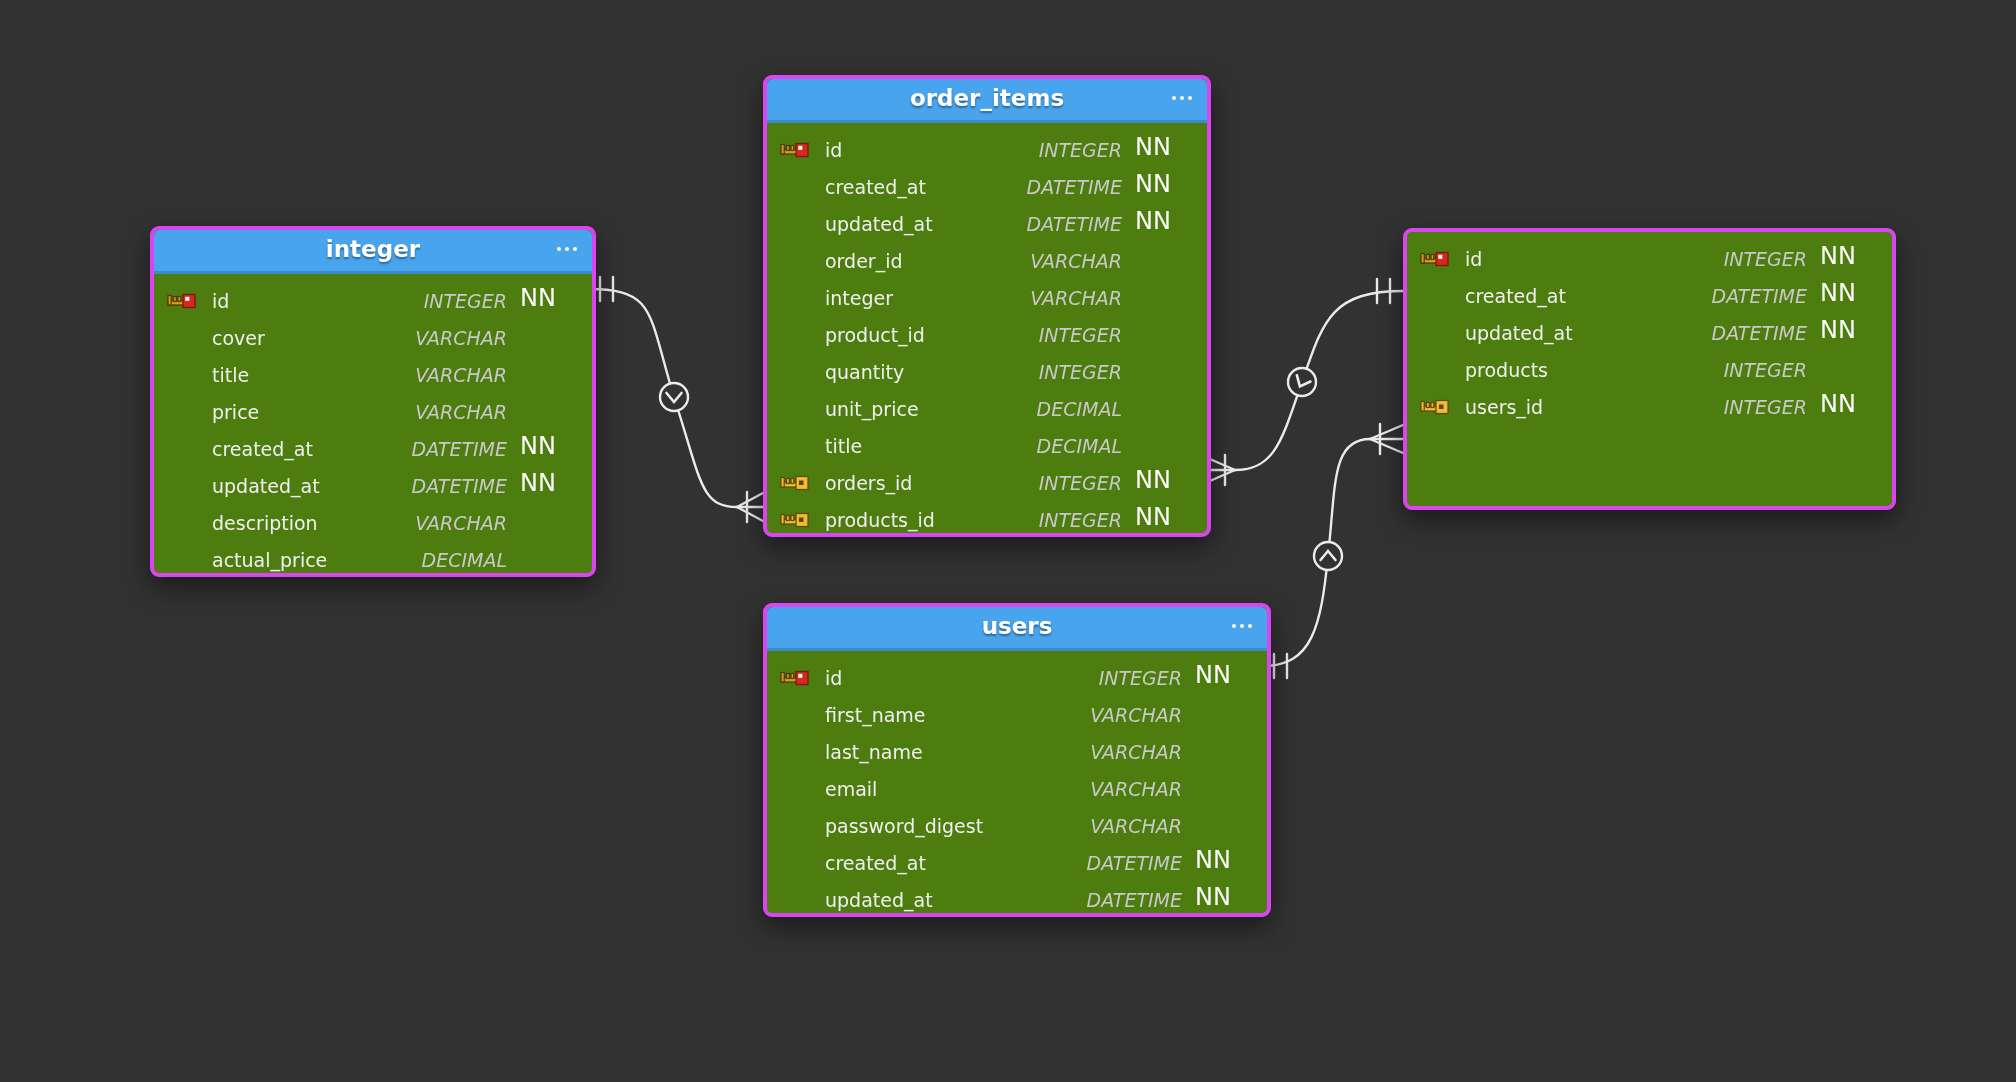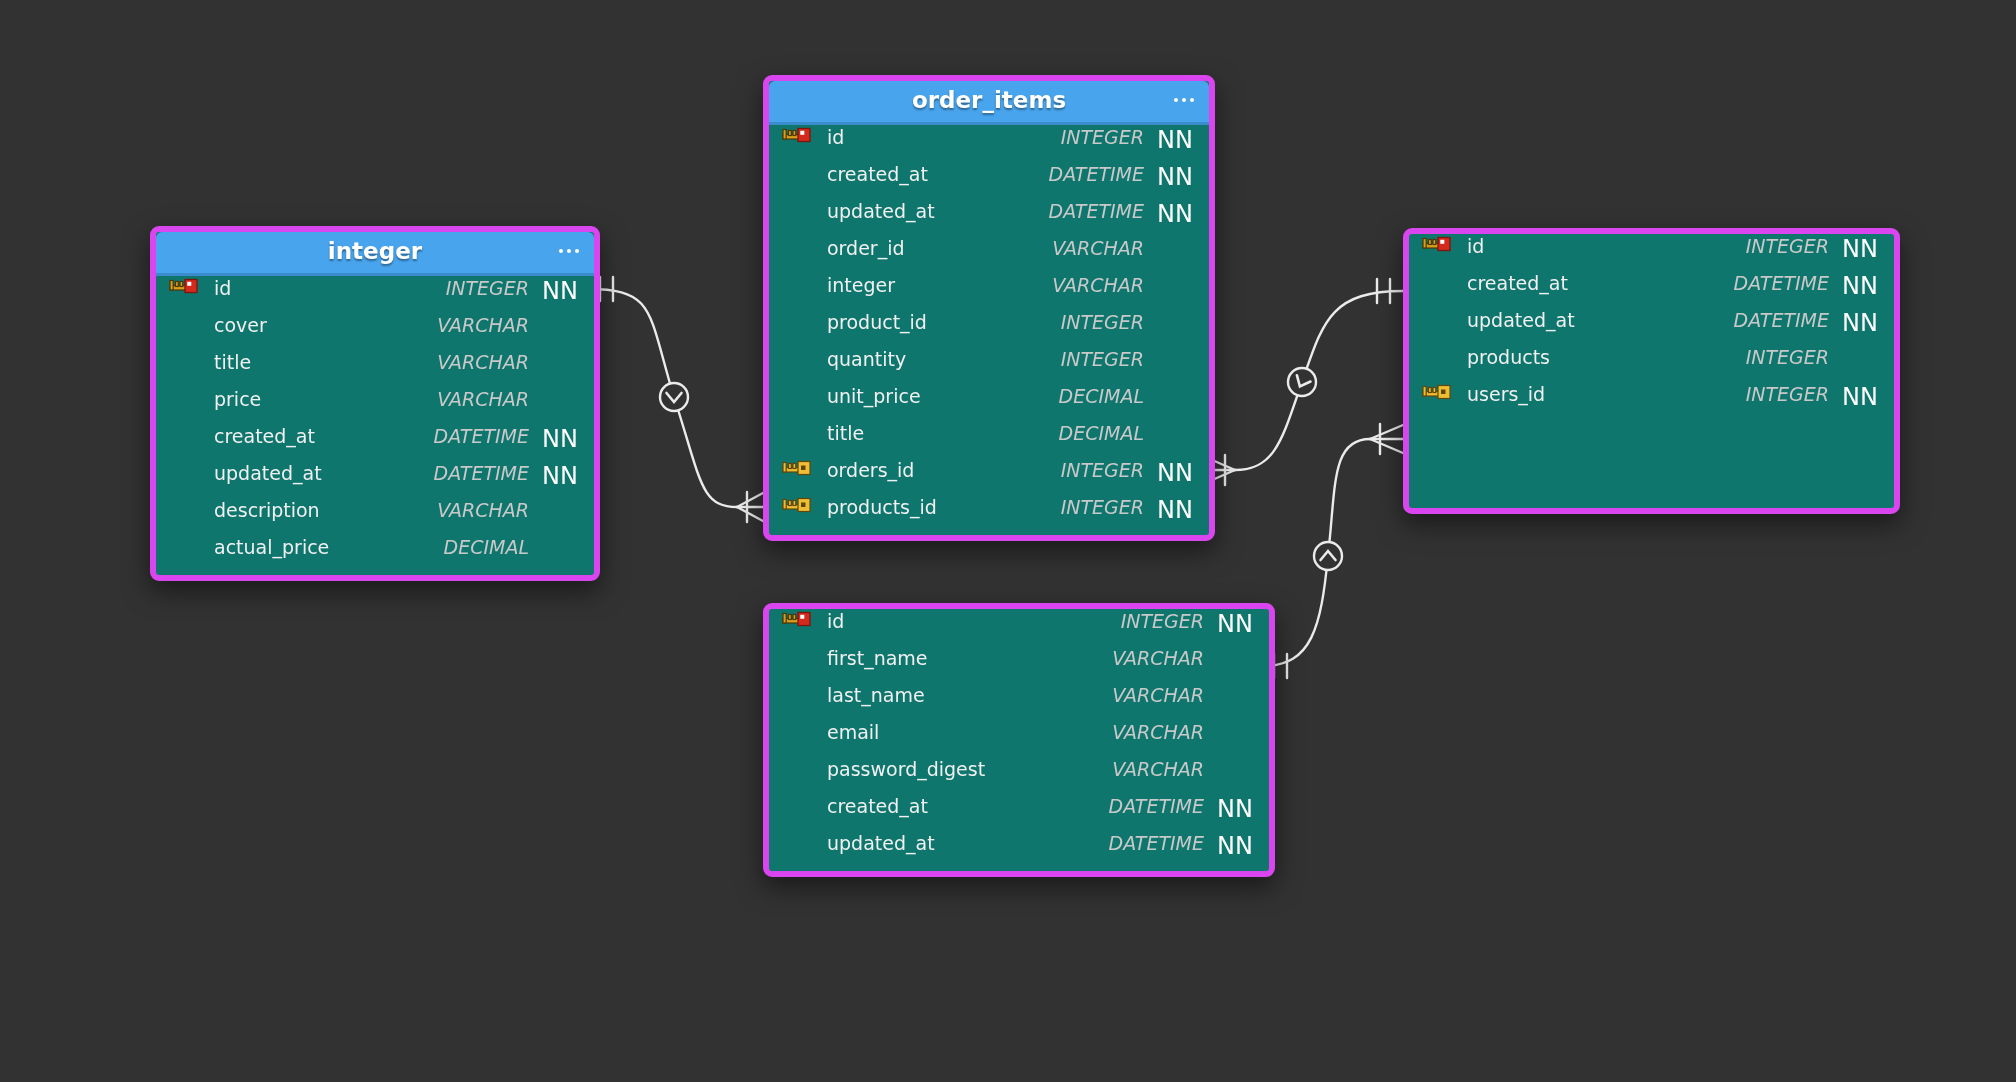--- a/index.html
+++ b/index.html
@@ -4,39 +4,39 @@
 <style>
   html,body { margin:0; padding:0; background:#333233; }
   #canvas {
     position:relative; width:2016px; height:1082px; overflow:hidden;
     font-family:"DejaVu Sans","Liberation Sans",sans-serif;
     background:#333233;
   }
   #rel-layer { position:absolute; left:0; top:0; z-index:1; pointer-events:none; }
   #rel-layer g { pointer-events:stroke; }
   .table {
-    position:absolute; z-index:2; background:#0f766e;
-    border:6px solid #d946ef; border-radius:9px;
+    position:absolute; z-index:2; background:#4d7c0f;
+    border:4px solid #d946ef; border-radius:9px;
     box-shadow:0 10px 26px rgba(0,0,0,0.5);
   }
   .thead {
     height:44px; background:#48a4ec; border-radius:6px 6px 0 0;
     border-bottom:3px solid #3b8ccd; box-sizing:border-box;
     display:flex; align-items:center; justify-content:center; position:relative;
   }
   .ttitle {
     color:#ffffff; font-weight:bold; font-size:23px; line-height:1;
     text-shadow:0 2px 2px rgba(0,0,0,0.38); padding-bottom:2px;
   }
   .tmenu {
     position:absolute; right:15px; top:17px; display:flex; gap:4px; cursor:pointer;
   }
   .tmenu i { width:4px; height:4px; border-radius:50%; background:#ffffff; display:block; }
   .tbody { padding:1px 0 2px 0; }
-  .trow { height:37px; display:flex; align-items:flex-start; padding:0 10px 0 13px; }
+  .trow { height:37px; display:flex; align-items:flex-end; padding:0 30px 0 13px; }
   .keyicon { flex:0 0 45px; width:45px; display:flex; align-items:center; }
   .cname { color:#f1f1f1; font-size:19px; white-space:nowrap; }
   .ctype { margin-left:auto; color:#c9c9c9; font-size:19px; font-style:italic; white-space:nowrap; }
   .cnn { flex:0 0 42px; width:42px; margin-left:13px; color:#fdfdfd; font-size:24px; }
   .spacer { width:100%; }
 </style>
 </head>
 <body>
 
 <div id="canvas" style="width: 2016px; height: 1082px;">
@@ -308,20 +308,28 @@
             </svg>
           </span>
           <span class="cname">users_id</span>
           <span class="ctype">INTEGER</span>
           <span class="cnn">NN</span>
         </div>
         <div class="spacer" style="height: 86px;"></div>
       </div>
     </div>
     <div class="table" style="left: 763px; top: 603px; width: 500px;">
+      <div class="thead">
+        <span class="ttitle">users</span>
+        <span class="tmenu">
+          <i></i>
+          <i></i>
+          <i></i>
+        </span>
+      </div>
       <div class="tbody">
         <div class="trow">
           <span class="keyicon">
             <svg width="30" height="20" viewBox="0 0 30 20">
               <g fill="#d79f1d" stroke="#4a3806" stroke-width="1.2">
                 <rect x="1" y="8.5" width="16" height="4.5"></rect>
                 <rect x="1" y="3.5" width="3.2" height="9.5"></rect>
                 <rect x="6.5" y="4.5" width="2.8" height="5"></rect>
                 <rect x="11" y="4.5" width="2.8" height="5"></rect>
               </g>

